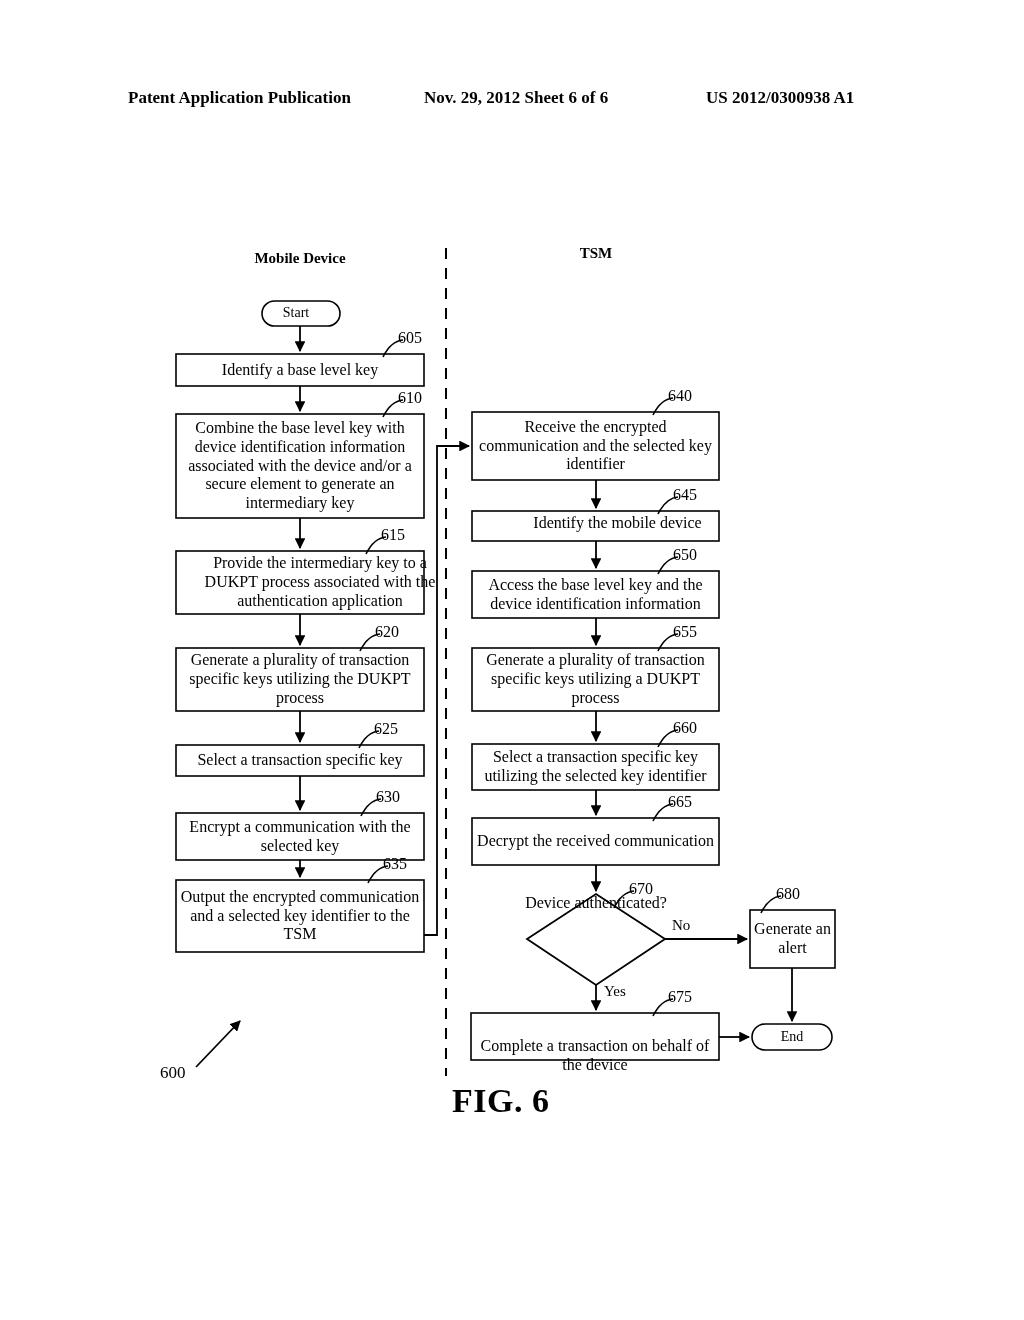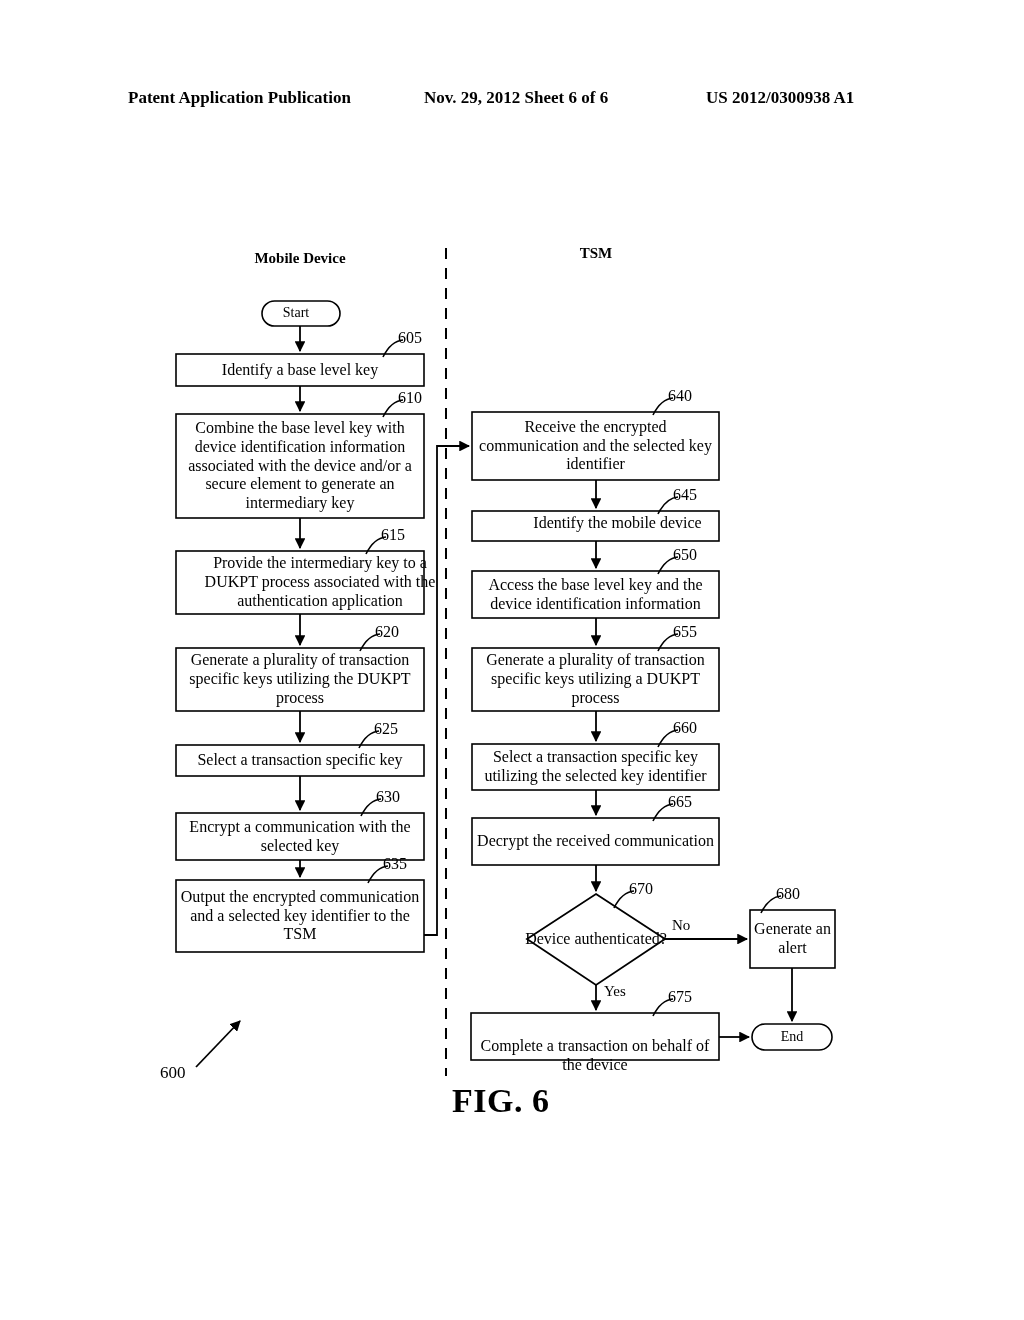--- a/index.html
+++ b/index.html
@@ -197,21 +197,21 @@
 <div class="node-text" style="left:176px;top:745px;width:248px;height:31px;">Select a transaction specific key</div>
 <div class="node-text" style="left:176px;top:813px;width:248px;height:47px;">Encrypt a communication with the selected key</div>
 <div class="node-text" style="left:176px;top:880px;width:248px;height:72px;">Output the encrypted communication and a selected key identifier to the TSM</div>
 
 <div class="node-text" style="left:472px;top:412px;width:247px;height:68px;">Receive the encrypted communication and the selected key identifier</div>
 <div class="node-text" style="left:472px;top:511px;width:247px;height:25px;padding-left:48px;">Identify the mobile device</div>
 <div class="node-text" style="left:472px;top:571px;width:247px;height:47px;">Access the base level key and the device identification information</div>
 <div class="node-text" style="left:472px;top:648px;width:247px;height:63px;">Generate a plurality of transaction specific keys utilizing a DUKPT process</div>
 <div class="node-text" style="left:472px;top:744px;width:247px;height:46px;">Select a transaction specific key utilizing the selected key identifier</div>
 <div class="node-text" style="left:472px;top:818px;width:247px;height:47px;">Decrypt the received communication</div>
-<div class="node-text" style="left:521px;top:911px;width:150px;height:56px;">Device authenticated?</div>
+<div class="node-text" style="left:521px;top:875px;width:150px;height:56px;">Device authenticated?</div>
 <div class="node-text" style="left:471px;top:1032px;width:248px;height:47px;">Complete a transaction on behalf of the device</div>
 <div class="node-text" style="left:750px;top:910px;width:85px;height:58px;">Generate an alert</div>
 
 <div class="node-text term-text" style="left:752px;top:1024px;width:80px;height:26px;">End</div>
 
 <div class="ref-num" style="left:398px;top:329px;">605</div>
 <div class="ref-num" style="left:398px;top:389px;">610</div>
 <div class="ref-num" style="left:381px;top:526px;">615</div>
 <div class="ref-num" style="left:375px;top:623px;">620</div>
 <div class="ref-num" style="left:374px;top:720px;">625</div>

